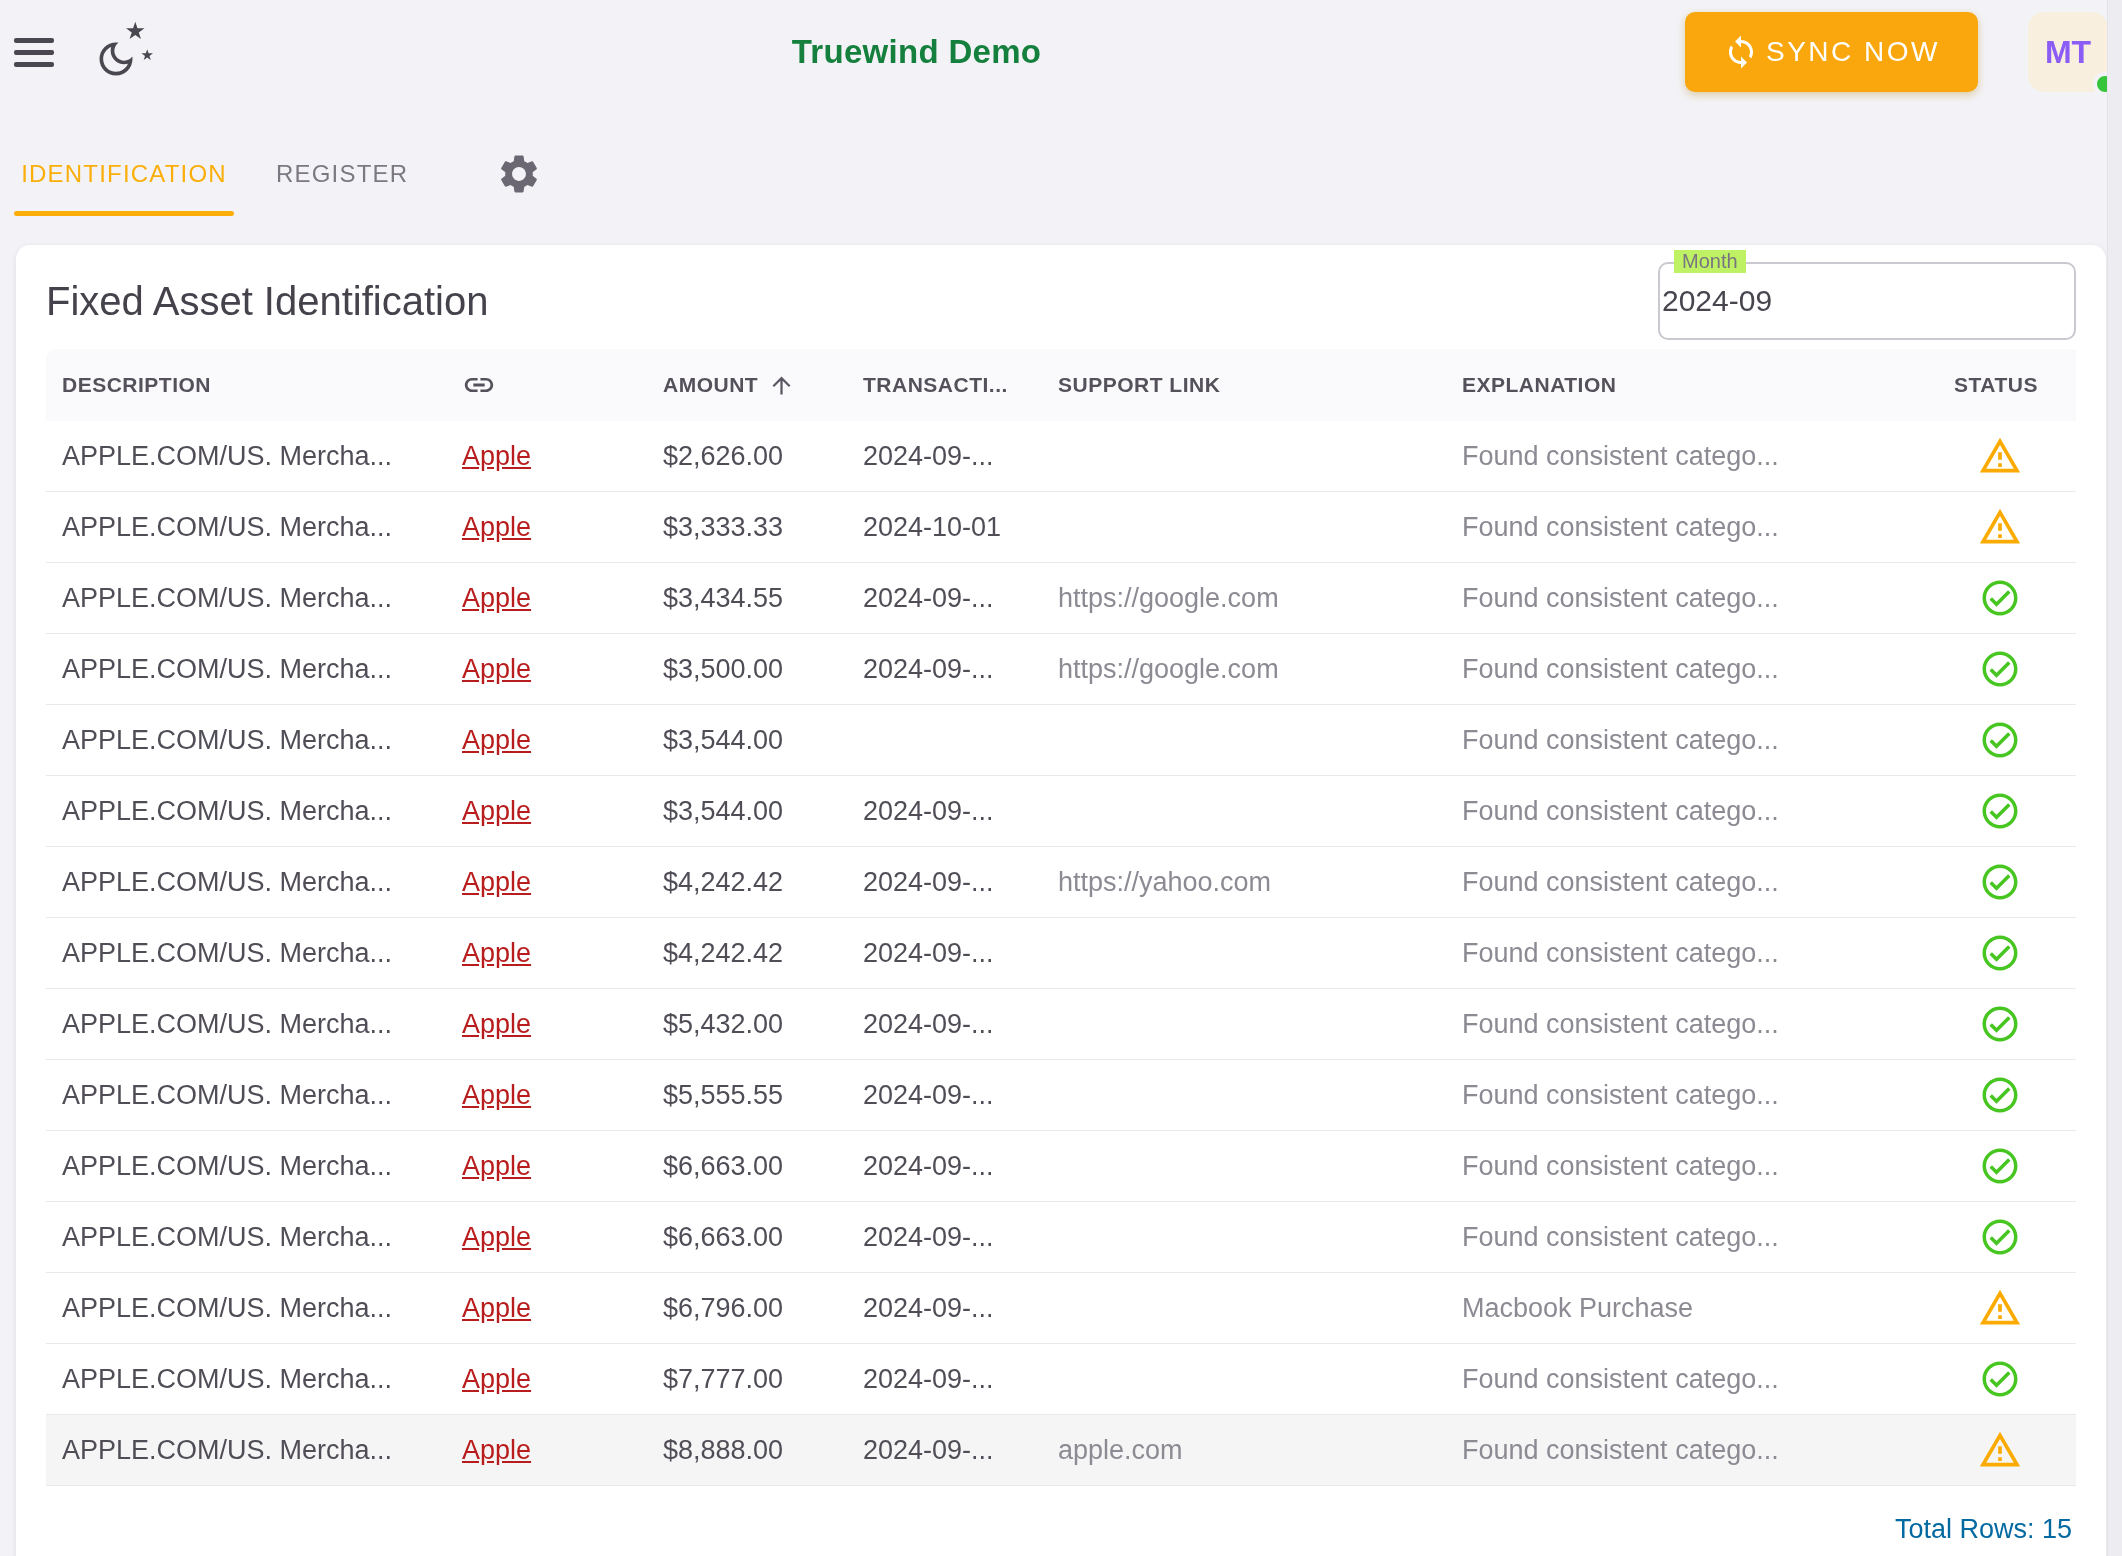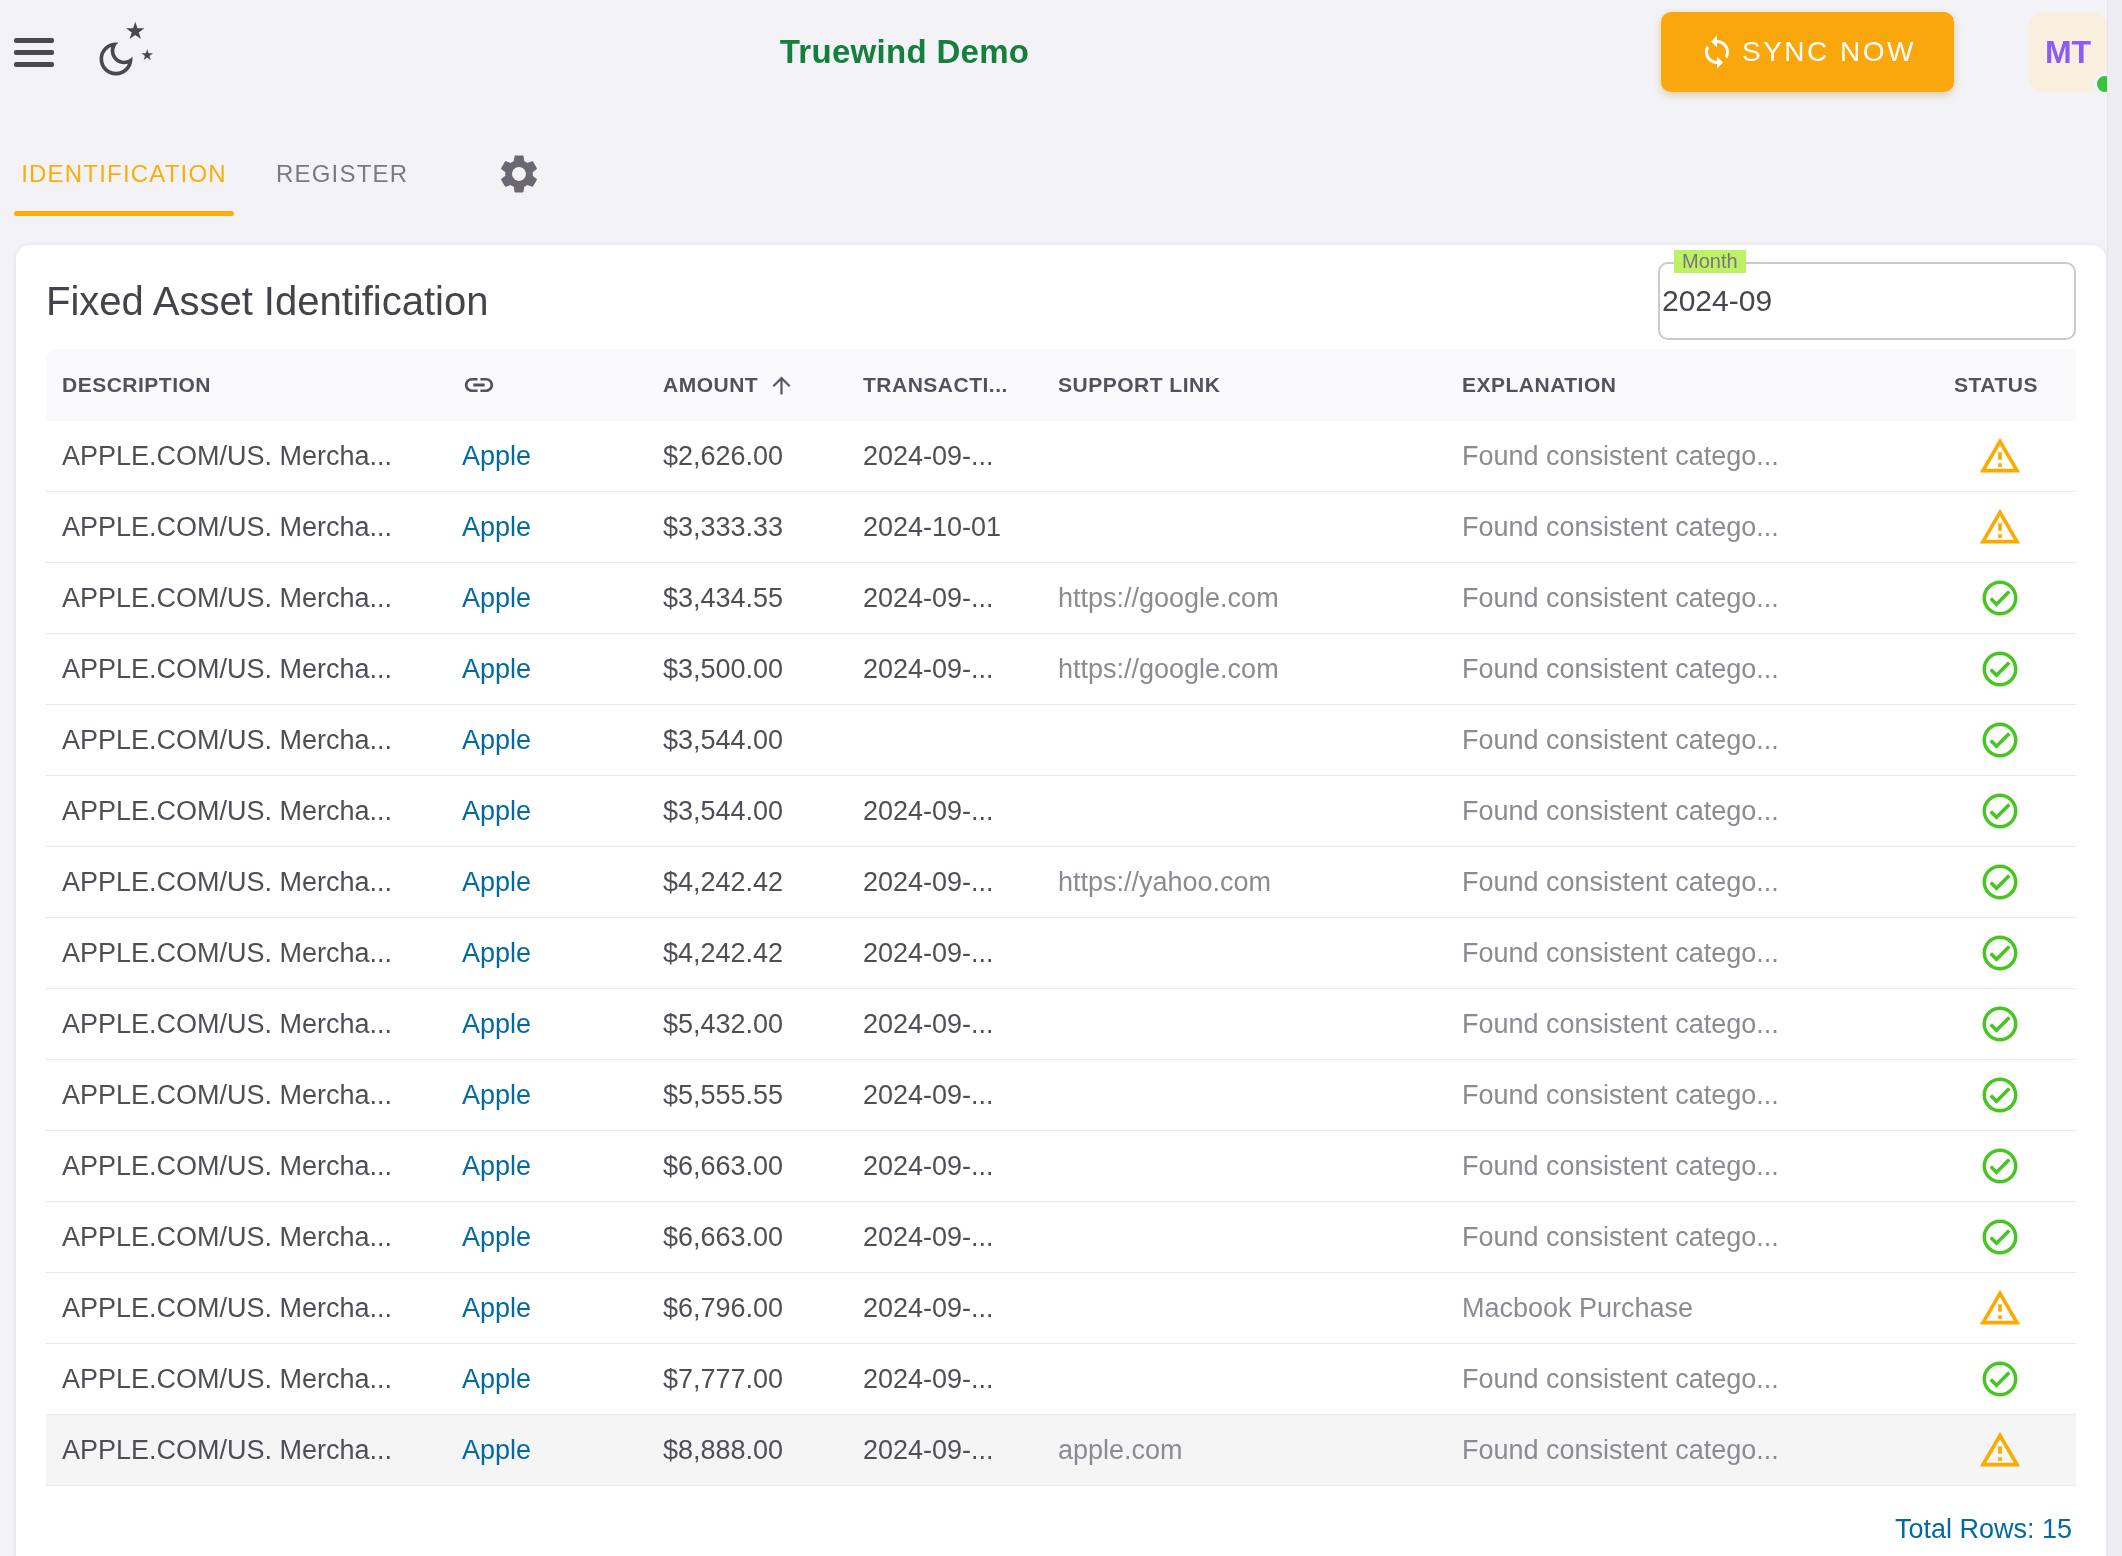--- a/index.html
+++ b/index.html
@@ -17,21 +17,21 @@
   .moon-wrap { margin-left:40px; position:relative; width:54px; height:58px; cursor:pointer; }
   .moon-wrap svg { position:absolute; left:0; bottom:0; }
   .moon-star-big { position:absolute; top:-4px; right:2px; font-size:24px; color:#4B4751; line-height:1; }
   .moon-star-small { position:absolute; top:24px; right:-6px; font-size:15px; color:#4B4751; line-height:1; }
   .topbar-title { flex:1; text-align:center; font-size:33px; font-weight:600; color:#15803d; letter-spacing:0.3px; }
   .sync-btn {
     height:80px; padding:0 38px; border:none; border-radius:10px;
     background:#F9A70C; color:#FFFFFF; font-family:inherit;
     font-size:28px; font-weight:500; letter-spacing:2.5px;
     display:flex; align-items:center; gap:7px; cursor:pointer;
-    box-shadow:0 3px 8px rgba(180,130,10,0.35); margin-right:74px;
+    box-shadow:0 3px 8px rgba(180,130,10,0.35); margin-right:50px;
   }
   .avatar { position:relative; width:80px; height:80px; border-radius:16px; background:#F8EFDF;
     display:flex; align-items:center; justify-content:center;
     font-size:32px; font-weight:600; color:#8b5cf6; cursor:pointer; }
   .presence-dot { position:absolute; right:-9px; bottom:-4px; width:24px; height:24px;
     border-radius:50%; background:#35C43A; border:4px solid #F3F3F7; }
   
   .tabs { margin-top:28px; height:84px; display:flex; align-items:center; padding-left:14px; }
   .tab { position:relative; height:100%; display:flex; align-items:center; justify-content:center;
     font-size:24px; font-weight:500; letter-spacing:1.2px; cursor:pointer; color:#7C7881; }
@@ -64,21 +64,21 @@
   .col-support { width:404px; }
   .col-expl { width:460px; }
   .col-status { width:188px; }
   .col-actions { width:140px; }
   .th.col-status { justify-content:flex-start; padding-left:48px; }
   .sort-arrow { margin-left:10px; display:flex; align-items:center; }
   .row { display:flex; height:71px; align-items:center; border-bottom:1px solid #E9E9EC; font-size:27px; color:#514D57; }
   .row-highlight { background:#F5F5F6; }
   .td { white-space:nowrap; overflow:hidden; text-overflow:ellipsis; }
   .td.col-status { display:flex; justify-content:center; align-items:center; overflow:visible; }
-  .vendor-link { color:#0369a1; cursor:pointer; }
+  .vendor-link { text-decoration:underline; color:#b91c1c; cursor:pointer; }
   .muted { color:#8D8A93; }
   .tfoot { margin-top:28px; text-align:right; padding-right:4px; font-size:27px; color:#0369a1; }
   
   .scroll-track { position:absolute; top:0; right:0; width:15px; height:100%;
     background:#ECECF1; border-left:1px solid #E3E3E9; }
 </style>
 </head>
 <body>
 
 <div class="topbar">

